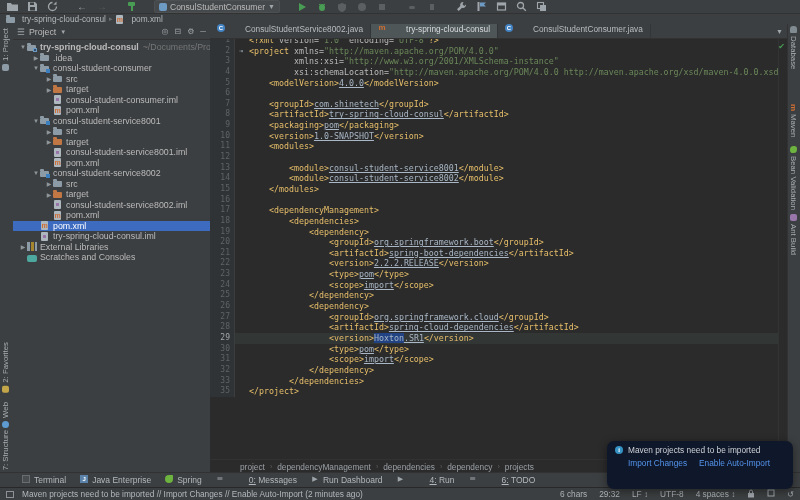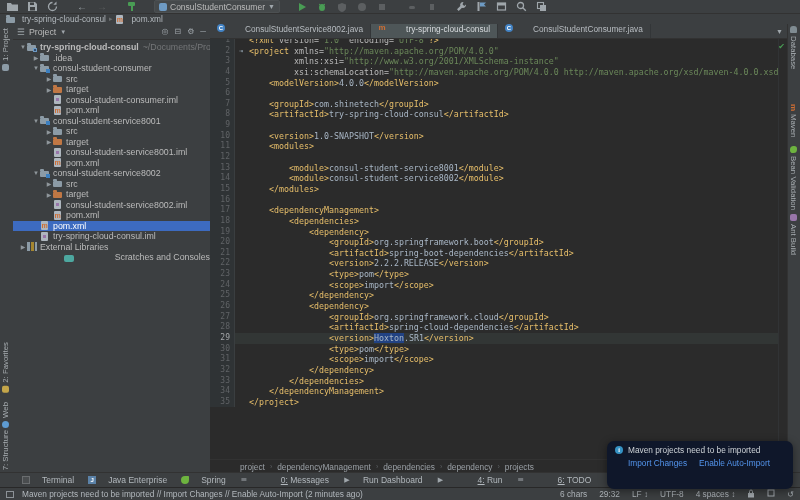--- a/index.html
+++ b/index.html
@@ -83,33 +83,33 @@
 
   #code-area{position:relative;height:420px;overflow:hidden;}
   #code-lines{margin-top:-4px;font-family:"DejaVu Sans Mono",monospace;font-size:8.3px;}
   .cl{display:flex;height:10.65px;line-height:10.65px;white-space:pre;}
   .cl.caret-row{background:#323635;}
   .gut{width:20px;flex:none;text-align:right;color:#606366;font-size:8px;padding-right:4px;
        border-right:1px solid #3A3E40;background:#2F3335;}
   .cl.caret-row .gut{color:#A4A7A9;}
   .gmark{width:12px;flex:none;color:#8C9BA6;font-size:7px;text-align:center;}
   .ctext{padding-left:2px;}
-  .cg{color:#E8BF6A;} .ca{color:#BABABA;} .cs{color:#6A8759;} .cx{color:#A9B7C6;}
+  .cg{color:#E8BF6A;} .ca{color:#BABABA;} .cs{color:#6A8759;} .cx{color:#A9B7C6;text-decoration:underline;}
   .cp{color:#A9B7C6;} .cw{background:#214283;color:#A9B7C6;}
   #insp-ok{position:absolute;right:2px;top:3px;color:#499C54;font-size:8px;}
   #scroll-stripe{position:absolute;right:0;top:0;width:8px;height:420px;background:#2B2B2B;border-left:1px solid #313335;}
 
   #breadcrumbs{height:13px;background:#2B2B2B;border-top:1px solid #323232;display:flex;align-items:center;
                gap:5px;padding-left:30px;font-size:8.3px;color:#9AA0A6;}
   .bc-sep{color:#5A5E61;font-size:7px;}
 
   
   #bottombar{left:0;top:472px;width:800px;height:15px;background:#3C3F41;border-top:1px solid #323232;
              display:flex;align-items:center;gap:14px;padding-left:22px;box-sizing:border-box;font-size:8.5px;}
-  .bw{display:flex;align-items:center;gap:12px;color:#B2B8BD;white-space:nowrap;}
+  .bw{display:flex;gap:4px;color:#B2B8BD;white-space:nowrap;}
   .bw .mn{display:inline-block;padding-left:21px;}
   .bw .mn::first-letter{text-decoration:underline;}
   .bicn{width:8px;height:8px;flex:none;}
   .bicn.terminal{background:#4A4D4F;border:1px solid #6A6D6F;box-sizing:border-box;}
   .bicn.jee{background:#5B82A8;color:#fff;font:bold 6px/8px "Liberation Sans",sans-serif;text-align:center;}
   .bicn.spring{background:#6DB33F;border-radius:50% 10% 50% 50%;}
   .bicn.list{color:#9FA6AB;font:8px/8px "DejaVu Sans",sans-serif;text-align:center;}
   .bicn.play{color:#9FA6AB;font:7px/8px "DejaVu Sans",sans-serif;text-align:center;}
   #event-log{margin-left:auto;margin-right:8px;display:flex;align-items:center;gap:4px;color:#B2B8BD;}
   #event-dot{width:6px;height:6px;border-radius:50%;background:#4FA524;}
@@ -417,21 +417,21 @@
           <span class="ticn iml">
             <span class="badge"></span>
           </span>
           <span class="lbl">try-spring-cloud-consul.iml</span>
         </div>
         <div class="trow" style="padding-left: 6px;">
           <span class="arrow">▶</span>
           <span class="ticn extlib"></span>
           <span class="lbl">External Libraries</span>
         </div>
-        <div class="trow" style="padding-left: 6px; justify-content: space-between;">
+        <div class="trow" style="padding-left: 6px;">
           <span class="arrow"></span>
           <span class="ticn scratch"></span>
           <span class="lbl">Scratches and Consoles</span>
         </div>
       </div>
   </div>
 
   <div id="editor" class="abs">
     <div id="tabbar">
 
@@ -452,21 +452,21 @@
     <div id="code-area">
       <div id="code-lines">
           <div class="cl"><span class="gut">1</span><span class="gmark"></span><span class="ctext"><span class="cg">&lt;?xml </span><span class="ca">version=</span><span class="cs">"1.0"</span><span class="ca"> encoding=</span><span class="cs">"UTF-8"</span><span class="cg">?&gt;</span></span></div>
           <div class="cl"><span class="gut">2</span><span class="gmark">⇥</span><span class="ctext"><span class="cg">&lt;project </span><span class="ca">xmlns=</span><span class="cs">"http://maven.apache.org/POM/4.0.0"</span></span></div>
           <div class="cl"><span class="gut">3</span><span class="gmark"></span><span class="ctext"><span class="cp">         </span><span class="ca">xmlns:xsi=</span><span class="cs">"http://www.w3.org/2001/XMLSchema-instance"</span></span></div>
           <div class="cl"><span class="gut">4</span><span class="gmark"></span><span class="ctext"><span class="cp">         </span><span class="ca">xsi:schemaLocation=</span><span class="cs">"http://maven.apache.org/POM/4.0.0 http://maven.apache.org/xsd/maven-4.0.0.xsd"</span><span class="cg">&gt;</span></span></div>
           <div class="cl"><span class="gut">5</span><span class="gmark"></span><span class="ctext"><span class="cp">    </span><span class="cg">&lt;modelVersion&gt;</span><span class="cx">4.0.0</span><span class="cg">&lt;/modelVersion&gt;</span></span></div>
           <div class="cl"><span class="gut">6</span><span class="gmark"></span><span class="ctext"></span></div>
           <div class="cl"><span class="gut">7</span><span class="gmark"></span><span class="ctext"><span class="cp">    </span><span class="cg">&lt;groupId&gt;</span><span class="cx">com.shinetech</span><span class="cg">&lt;/groupId&gt;</span></span></div>
           <div class="cl"><span class="gut">8</span><span class="gmark"></span><span class="ctext"><span class="cp">    </span><span class="cg">&lt;artifactId&gt;</span><span class="cx">try-spring-cloud-consul</span><span class="cg">&lt;/artifactId&gt;</span></span></div>
-          <div class="cl"><span class="gut">9</span><span class="gmark"></span></div>
+          <div class="cl"><span class="gut">9</span><span class="gmark"></span><span class="ctext"><span class="cp">    </span><span class="cg">&lt;packaging&gt;</span><span class="cx">pom</span><span class="cg">&lt;/packaging&gt;</span></span></div>
           <div class="cl"><span class="gut">10</span><span class="gmark"></span><span class="ctext"><span class="cp">    </span><span class="cg">&lt;version&gt;</span><span class="cx">1.0-SNAPSHOT</span><span class="cg">&lt;/version&gt;</span></span></div>
           <div class="cl"><span class="gut">11</span><span class="gmark"></span><span class="ctext"><span class="cp">    </span><span class="cg">&lt;modules&gt;</span></span></div>
           <div class="cl"><span class="gut">12</span><span class="gmark"></span></div>
           <div class="cl"><span class="gut">13</span><span class="gmark"></span><span class="ctext"><span class="cp">        </span><span class="cg">&lt;module&gt;</span><span class="cx">consul-student-service8001</span><span class="cg">&lt;/module&gt;</span></span></div>
           <div class="cl"><span class="gut">14</span><span class="gmark"></span><span class="ctext"><span class="cp">        </span><span class="cg">&lt;module&gt;</span><span class="cx">consul-student-service8002</span><span class="cg">&lt;/module&gt;</span></span></div>
           <div class="cl"><span class="gut">15</span><span class="gmark"></span><span class="ctext"><span class="cp">    </span><span class="cg">&lt;/modules&gt;</span></span></div>
           <div class="cl"><span class="gut">16</span><span class="gmark"></span><span class="ctext"></span></div>
           <div class="cl"><span class="gut">17</span><span class="gmark"></span><span class="ctext"><span class="cp">    </span><span class="cg">&lt;dependencyManagement&gt;</span></span></div>
           <div class="cl"><span class="gut">18</span><span class="gmark"></span><span class="ctext"><span class="cp">        </span><span class="cg">&lt;dependencies&gt;</span></span></div>
           <div class="cl"><span class="gut">19</span><span class="gmark"></span><span class="ctext"><span class="cp">            </span><span class="cg">&lt;dependency&gt;</span></span></div>
@@ -477,21 +477,20 @@
           <div class="cl"><span class="gut">24</span><span class="gmark"></span><span class="ctext"><span class="cp">                </span><span class="cg">&lt;scope&gt;</span><span class="cx">import</span><span class="cg">&lt;/scope&gt;</span></span></div>
           <div class="cl"><span class="gut">25</span><span class="gmark"></span><span class="ctext"><span class="cp">            </span><span class="cg">&lt;/dependency&gt;</span></span></div>
           <div class="cl"><span class="gut">26</span><span class="gmark"></span><span class="ctext"><span class="cp">            </span><span class="cg">&lt;dependency&gt;</span></span></div>
           <div class="cl"><span class="gut">27</span><span class="gmark"></span><span class="ctext"><span class="cp">                </span><span class="cg">&lt;groupId&gt;</span><span class="cx">org.springframework.cloud</span><span class="cg">&lt;/groupId&gt;</span></span></div>
           <div class="cl"><span class="gut">28</span><span class="gmark"></span><span class="ctext"><span class="cp">                </span><span class="cg">&lt;artifactId&gt;</span><span class="cx">spring-cloud-dependencies</span><span class="cg">&lt;/artifactId&gt;</span></span></div>
           <div class="cl caret-row"><span class="gut">29</span><span class="gmark"></span><span class="ctext"><span class="cp">                </span><span class="cg">&lt;version&gt;</span><span class="cw">Hoxton</span><span class="cx">.SR1</span><span class="cg">&lt;/version&gt;</span></span></div>
           <div class="cl"><span class="gut">30</span><span class="gmark"></span><span class="ctext"><span class="cp">                </span><span class="cg">&lt;type&gt;</span><span class="cx">pom</span><span class="cg">&lt;/type&gt;</span></span></div>
           <div class="cl"><span class="gut">31</span><span class="gmark"></span><span class="ctext"><span class="cp">                </span><span class="cg">&lt;scope&gt;</span><span class="cx">import</span><span class="cg">&lt;/scope&gt;</span></span></div>
           <div class="cl"><span class="gut">32</span><span class="gmark"></span><span class="ctext"><span class="cp">            </span><span class="cg">&lt;/dependency&gt;</span></span></div>
           <div class="cl"><span class="gut">33</span><span class="gmark"></span><span class="ctext"><span class="cp">        </span><span class="cg">&lt;/dependencies&gt;</span></span></div>
-          <div class="cl"><span class="gut">34</span><span class="gmark"></span><span class="ctext"><span class="cp">    </span><span class="cg">&lt;/dependencyManagement&gt;</span></span></div>
           <div class="cl"><span class="gut">35</span><span class="gmark"></span><span class="ctext"><span class="cg">&lt;/project&gt;</span></span></div>
         </div>
       <div id="scroll-stripe"></div>
       <div id="insp-ok">✔</div>
     </div>
     <div id="breadcrumbs">
         <span>project</span>
         <span class="bc-sep">›</span>
         <span>dependencyManagement</span>
         <span class="bc-sep">›</span>

